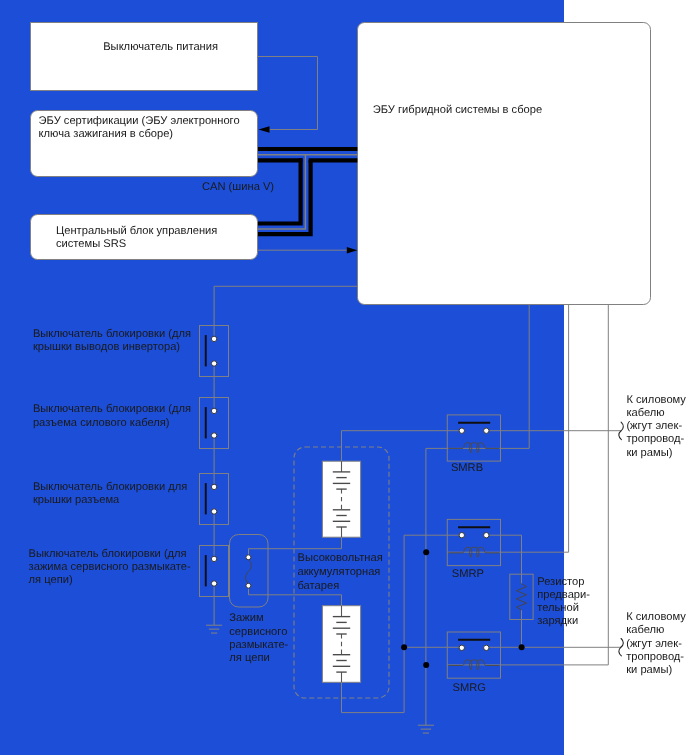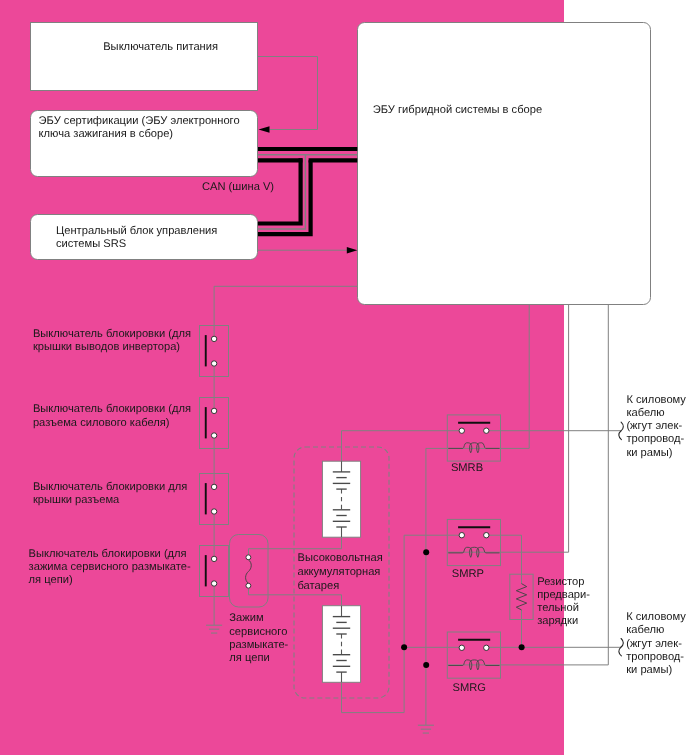--- a/index.html
+++ b/index.html
@@ -1,18 +1,18 @@
 <!DOCTYPE html>
 <html><head>
 <meta charset="utf-8">
 <title>Diagram</title>
 <style>
   html,body{margin:0;padding:0;background:#ffffff;}
   body{width:688px;height:755px;overflow:hidden;font-family:"Liberation Sans",sans-serif;}
-  #stage{position:relative;width:564px;height:755px;background:#ec4899;}
+  #stage{position:relative;width:564px;height:755px;background:#1d4ed8;}
   svg{display:block;}
   text{font-family:"Liberation Sans",sans-serif;fill:#1a1a1a;}
   #stage{will-change:transform;transform:translateZ(0);}
   svg{shape-rendering:geometricPrecision;text-rendering:geometricPrecision;}
 </style>
 </head>
 <body>
 
 <div id="stage">
 <svg width="688" height="755" viewBox="0 0 688 755" xmlns="http://www.w3.org/2000/svg">

